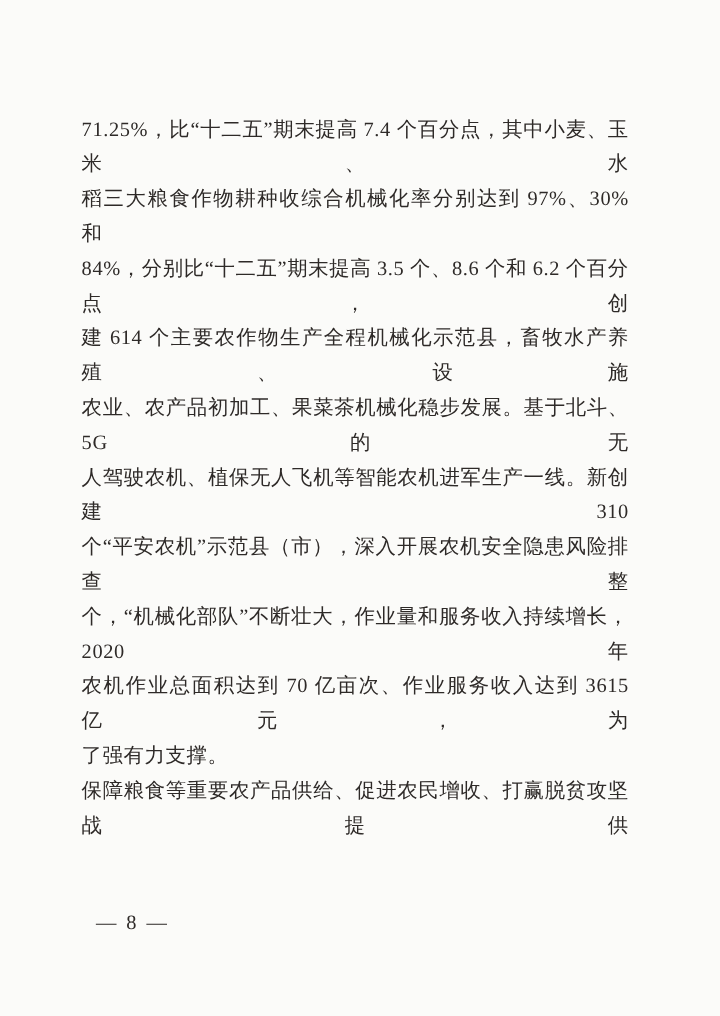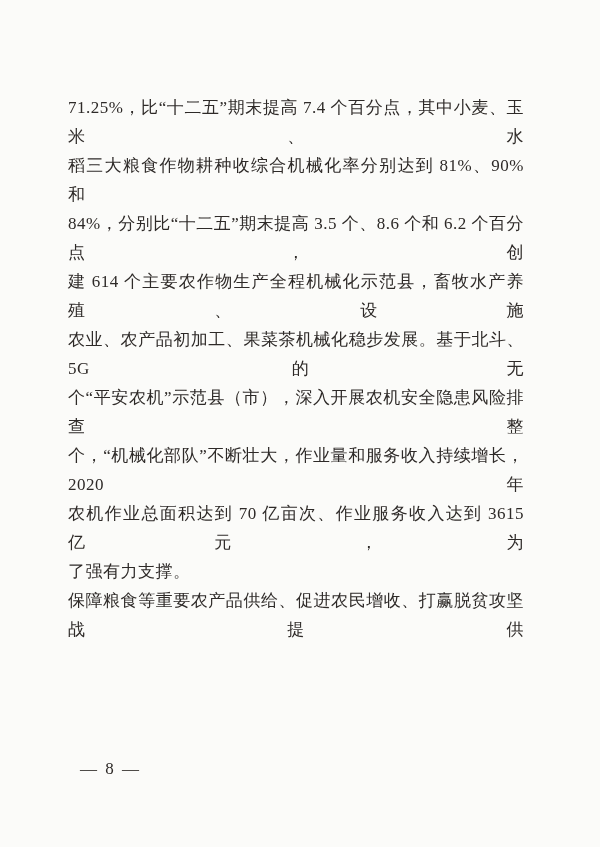--- a/index.html
+++ b/index.html
@@ -59,24 +59,25 @@
   }
 </style>
 </head>
 <body>
 
 <div class="page">
   <div class="body-text">
 
     <div>
       <p class="line">71.25%，比“十二五”期末提高 7.4 个百分点，其中小麦、玉米、水</p>
-      <p class="line">稻三大粮食作物耕种收综合机械化率分别达到 81%、90% 和</p>
+      <p class="line">稻三大粮食作物耕种收综合机械化率分别达到 97%、30% 和</p>
       <p class="line">84%，分别比“十二五”期末提高 3.5 个、8.6 个和 6.2 个百分点，创</p>
       <p class="line">建 614 个主要农作物生产全程机械化示范县，畜牧水产养殖、设施</p>
       <p class="line">农业、农产品初加工、果菜茶机械化稳步发展。基于北斗、5G 的无</p>
+      <p class="line">人驾驶农机、植保无人飞机等智能农机进军生产一线。新创建 310</p>
       <p class="line">个“平安农机”示范县（市），深入开展农机安全隐患风险排查整</p>
       <p class="line">个，“机械化部队”不断壮大，作业量和服务收入持续增长，2020 年</p>
       <p class="line">农机作业总面积达到 70 亿亩次、作业服务收入达到 3615 亿元，为</p>
       <p class="line para-end">了强有力支撑。</p>
       <p class="line">保障粮食等重要农产品供给、促进农民增收、打赢脱贫攻坚战提供</p>
     </div>
 
 
   </div>
 

